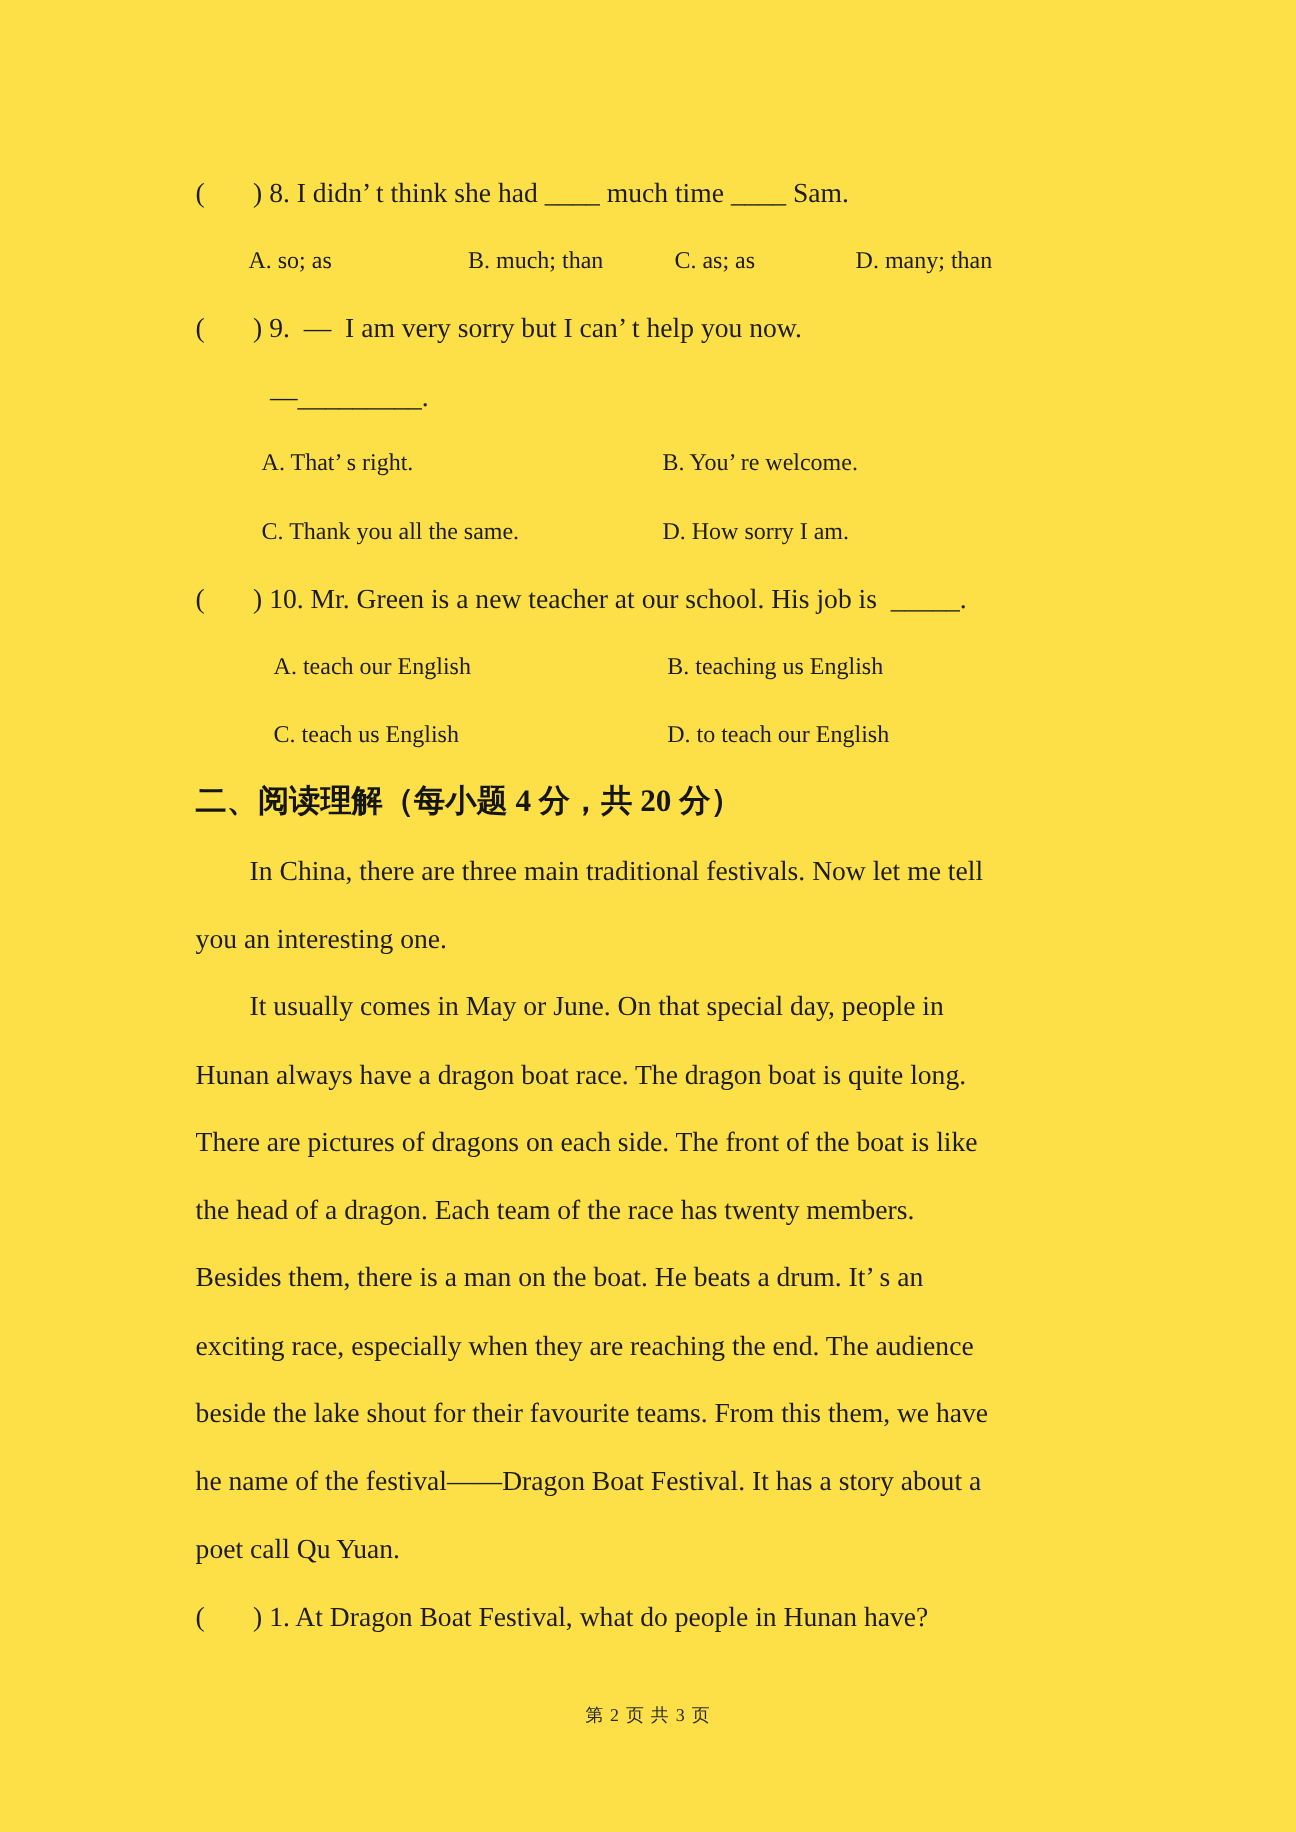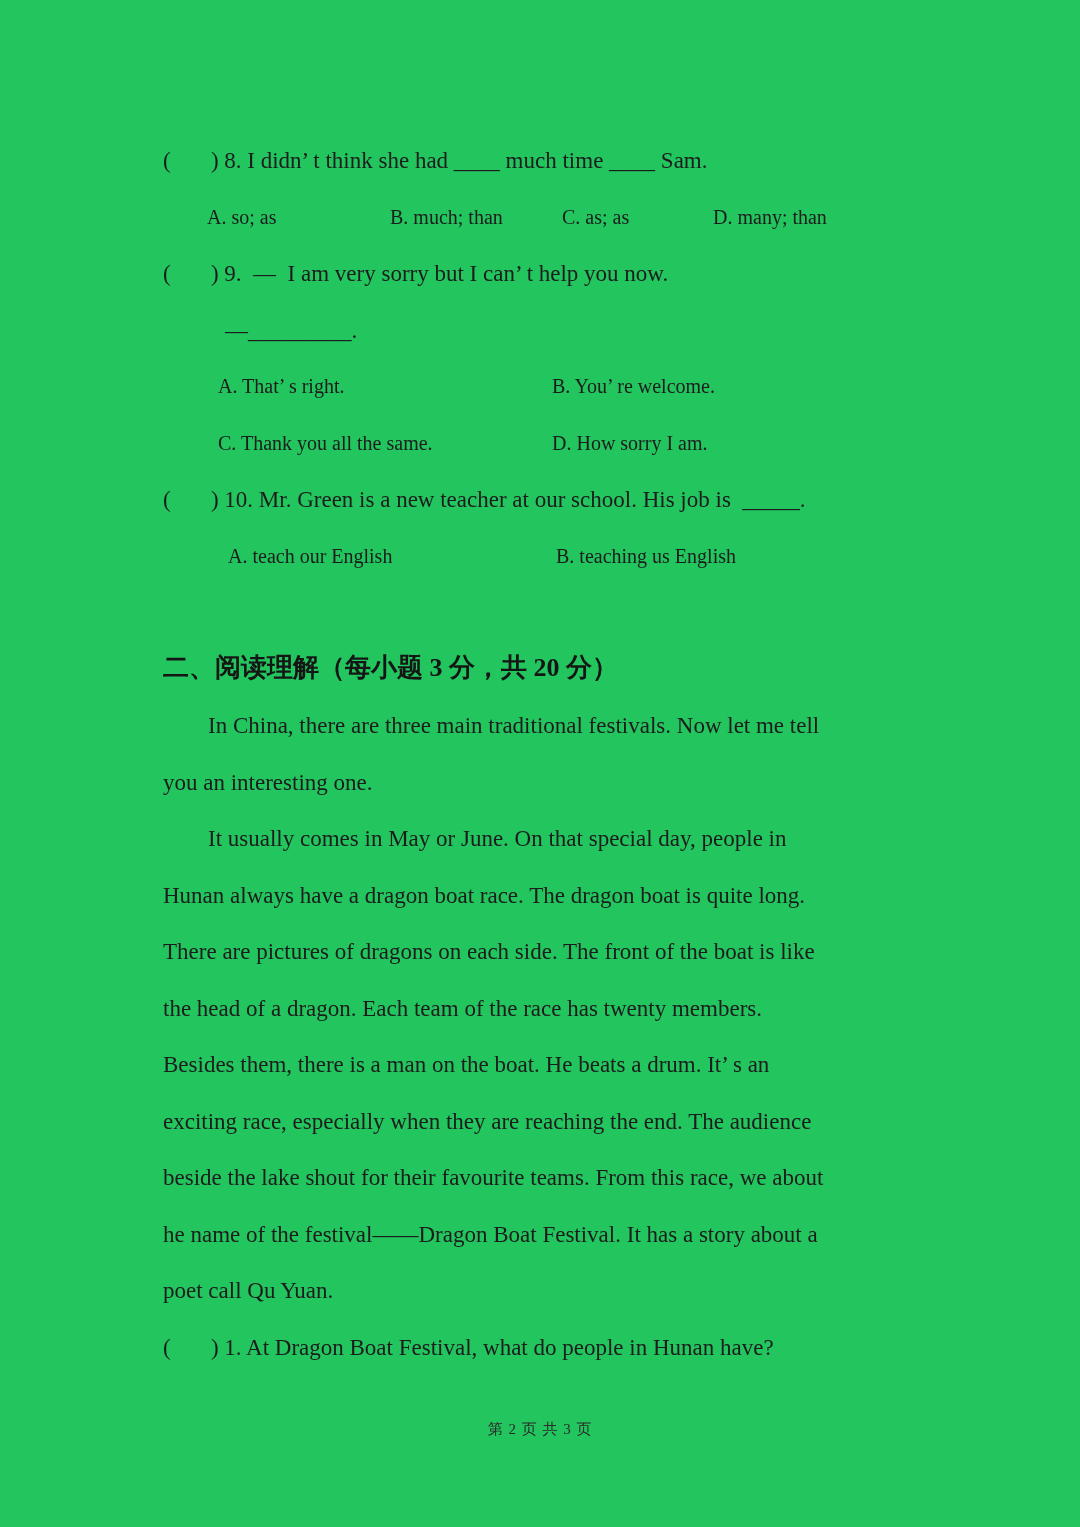--- a/index.html
+++ b/index.html
@@ -1,20 +1,20 @@
 <!DOCTYPE html>
 <html><head>
   <meta charset="utf-8">
   <style>
     html, body { margin: 0; padding: 0; background: #ffffff; }
     .page {
       position: relative;
       width: 1080px;
       height: 1527px;
-      background: #22c55e;
+      background: #fde047;
       font-family: "Liberation Serif", serif;
       color: #1c1c1c;
       overflow: hidden;
     }
     .line {
       position: absolute;
       left: 163px;
       font-size: 23px;
       line-height: 27px;
       white-space: pre;
@@ -70,32 +70,36 @@
   <div class="optrow" style="top:430px">
     <span class="opt" style="left:218px">C. Thank you all the same.</span>
     <span class="opt" style="left:552px">D. How sorry I am.</span>
   </div>
 
   <div class="line" style="top:486px">(       ) 10. Mr. Green is a new teacher at our school. His job is  _____.</div>
   <div class="optrow" style="top:543px">
     <span class="opt" style="left:228px">A. teach our English</span>
     <span class="opt" style="left:556px">B. teaching us English</span>
   </div>
+  <div class="optrow" style="top:599px">
+    <span class="opt" style="left:228px">C. teach us English</span>
+    <span class="opt" style="left:556px">D. to teach our English</span>
+  </div>
 
-  <div class="line heading" style="top:654px">二、阅读理解（每小题 3 分，共 20 分）</div>
+  <div class="line heading" style="top:654px">二、阅读理解（每小题 4 分，共 20 分）</div>
 
   <div class="line indent" style="top:712px">In China, there are three main traditional festivals. Now let me tell</div>
   <div class="line" style="top:769px">you an interesting one.</div>
   <div class="line" style="top:882px">Hunan always have a dragon boat race. The dragon boat is quite long.</div>
   <div class="line indent" style="top:825px">It usually comes in May or June. On that special day, people in</div>
   <div class="line" style="top:938px">There are pictures of dragons on each side. The front of the boat is like</div>
   <div class="line" style="top:1051px">Besides them, there is a man on the boat. He beats a drum. It’ s an</div>
   <div class="line" style="top:995px">the head of a dragon. Each team of the race has twenty members.</div>
   <div class="line" style="top:1108px">exciting race, especially when they are reaching the end. The audience</div>
-  <div class="line" style="top:1164px">beside the lake shout for their favourite teams. From this race, we about</div>
+  <div class="line" style="top:1164px">beside the lake shout for their favourite teams. From this them, we have</div>
   <div class="line" style="top:1221px">he name of the festival——Dragon Boat Festival. It has a story about a</div>
   <div class="line" style="top:1277px">poet call Qu Yuan.</div>
 
   <div class="line" style="top:1334px">(       ) 1. At Dragon Boat Festival, what do people in Hunan have?</div>
 
   <div class="footer">第 2 页 共 3 页</div>
 
 </div>
 
 </body></html>

